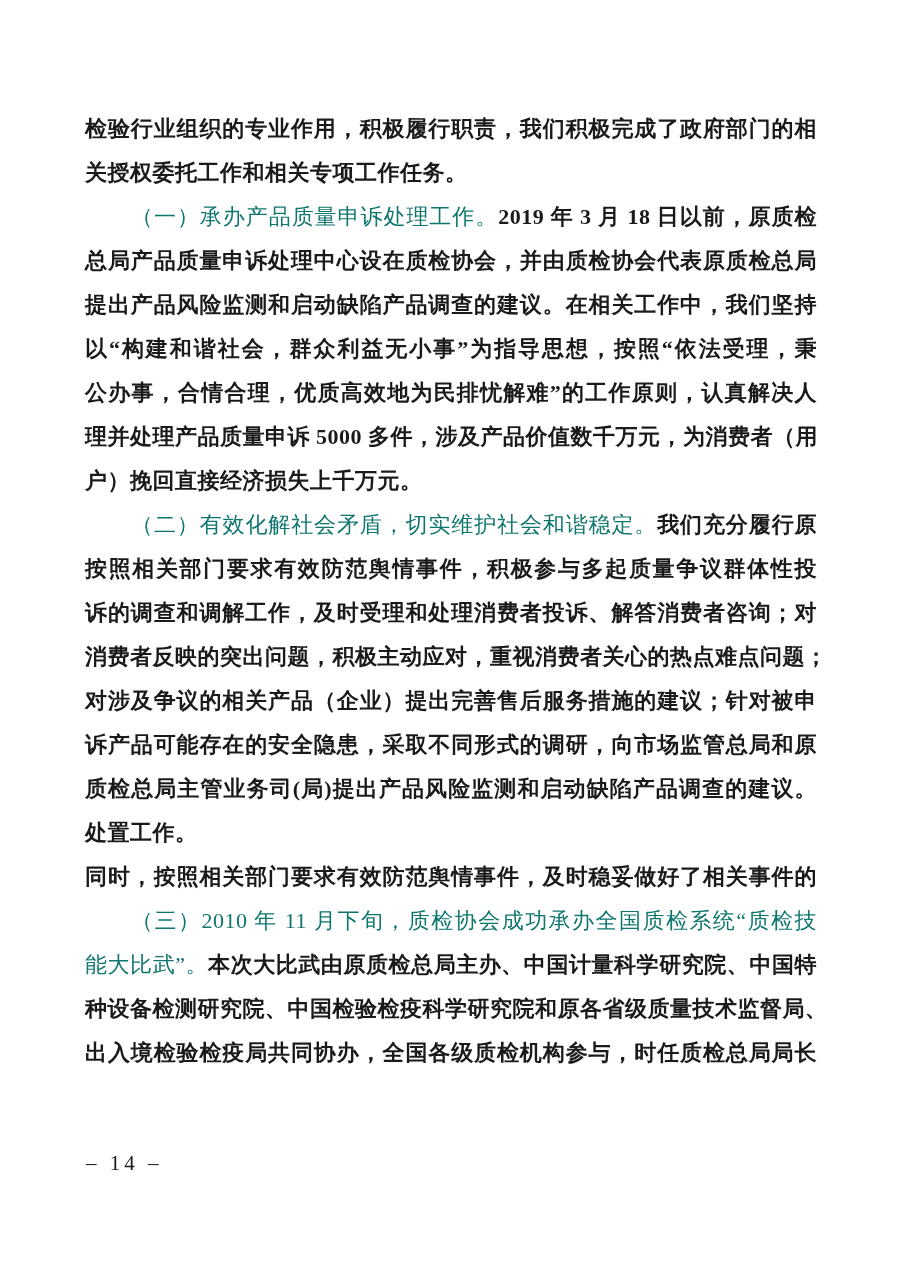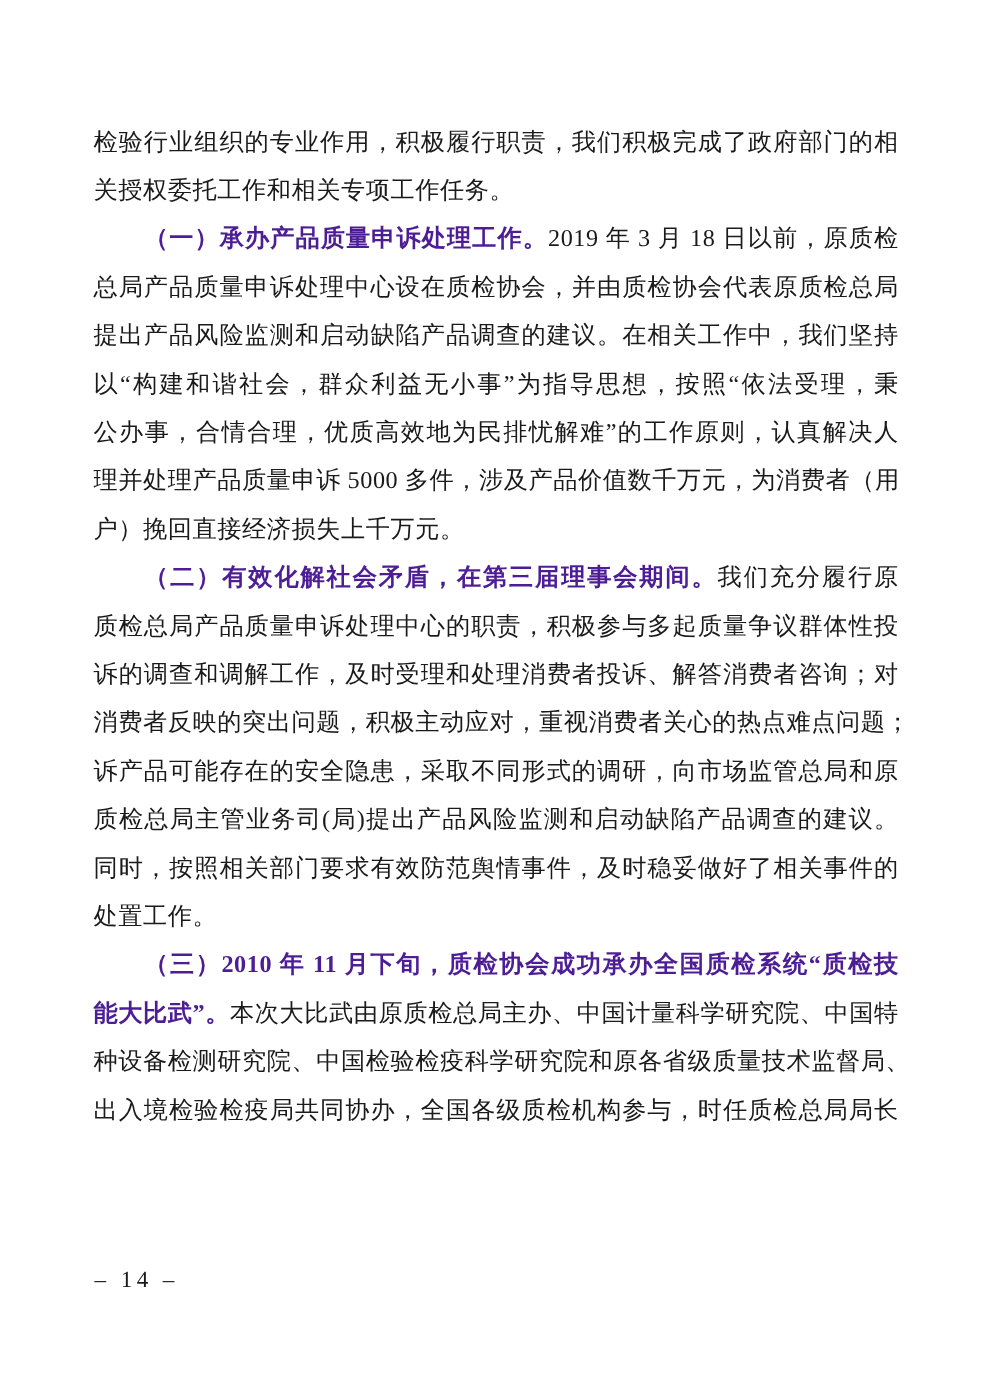--- a/index.html
+++ b/index.html
@@ -34,25 +34,25 @@
     letter-spacing: 0.5px;
   }
   .line.short {
     text-align: right;
     text-align-last: left;
   }
   .line.indent {
     padding-left: 46px;
   }
   .seg {
-    font-weight: 400;
+    font-weight: 700;
   }
   .seg.bold {
-    font-weight: 700;
-    color: #4c1d95;
+    font-weight: 400;
+    color: #0f766e;
   }
   .page-footer {
     position: absolute;
     left: 86px;
     top: 1146px;
     height: 34px;
     line-height: 34px;
     font-size: 21px;
     letter-spacing: 4px;
     color: #1a1a1a;
@@ -66,27 +66,28 @@
   <div class="doc-body">
       <div class="line"><span class="seg">检验行业组织的专业作用，积极履行职责，我们积极完成了政府部门的相</span></div>
       <div class="line short"><span class="seg">关授权委托工作和相关专项工作任务。</span></div>
       <div class="line indent"><span class="seg bold">（一）承办产品质量申诉处理工作。</span><span class="seg">2019 年 3 月 18 日以前，原质检</span></div>
       <div class="line"><span class="seg">总局产品质量申诉处理中心设在质检协会，并由质检协会代表原质检总局</span></div>
       <div class="line"><span class="seg">提出产品风险监测和启动缺陷产品调查的建议。在相关工作中，我们坚持</span></div>
       <div class="line"><span class="seg">以“构建和谐社会，群众利益无小事”为指导思想，按照“依法受理，秉</span></div>
       <div class="line"><span class="seg">公办事，合情合理，优质高效地为民排忧解难”的工作原则，认真解决人</span></div>
       <div class="line"><span class="seg">理并处理产品质量申诉 5000 多件，涉及产品价值数千万元，为消费者（用</span></div>
       <div class="line short"><span class="seg">户）挽回直接经济损失上千万元。</span></div>
-      <div class="line indent"><span class="seg bold">（二）有效化解社会矛盾，在第三届理事会期间。</span><span class="seg">我们充分履行原</span></div>
-      <div class="line"><span class="seg">质检总局产品质量申诉处理中心的职责，积极参与多起质量争议群体性投</span></div>
+      <div class="line indent"><span class="seg bold">（二）有效化解社会矛盾，切实维护社会和谐稳定。</span><span class="seg">我们充分履行原</span></div>
+      <div class="line"><span class="seg">按照相关部门要求有效防范舆情事件，积极参与多起质量争议群体性投</span></div>
       <div class="line"><span class="seg">诉的调查和调解工作，及时受理和处理消费者投诉、解答消费者咨询；对</span></div>
       <div class="line"><span class="seg">消费者反映的突出问题，积极主动应对，重视消费者关心的热点难点问题；</span></div>
+      <div class="line"><span class="seg">对涉及争议的相关产品（企业）提出完善售后服务措施的建议；针对被申</span></div>
       <div class="line"><span class="seg">诉产品可能存在的安全隐患，采取不同形式的调研，向市场监管总局和原</span></div>
       <div class="line"><span class="seg">质检总局主管业务司(局)提出产品风险监测和启动缺陷产品调查的建议。</span></div>
+      <div class="line short"><span class="seg">处置工作。</span></div>
       <div class="line"><span class="seg">同时，按照相关部门要求有效防范舆情事件，及时稳妥做好了相关事件的</span></div>
-      <div class="line short"><span class="seg">处置工作。</span></div>
       <div class="line indent"><span class="seg bold">（三）2010 年 11 月下旬，质检协会成功承办全国质检系统“质检技</span></div>
       <div class="line"><span class="seg bold">能大比武”。</span><span class="seg">本次大比武由原质检总局主办、中国计量科学研究院、中国特</span></div>
       <div class="line"><span class="seg">种设备检测研究院、中国检验检疫科学研究院和原各省级质量技术监督局、</span></div>
       <div class="line"><span class="seg">出入境检验检疫局共同协办，全国各级质检机构参与，时任质检总局局长</span></div>
     </div>
   <div class="page-footer">– 14 –</div>
 </div>
 
 </body></html>

